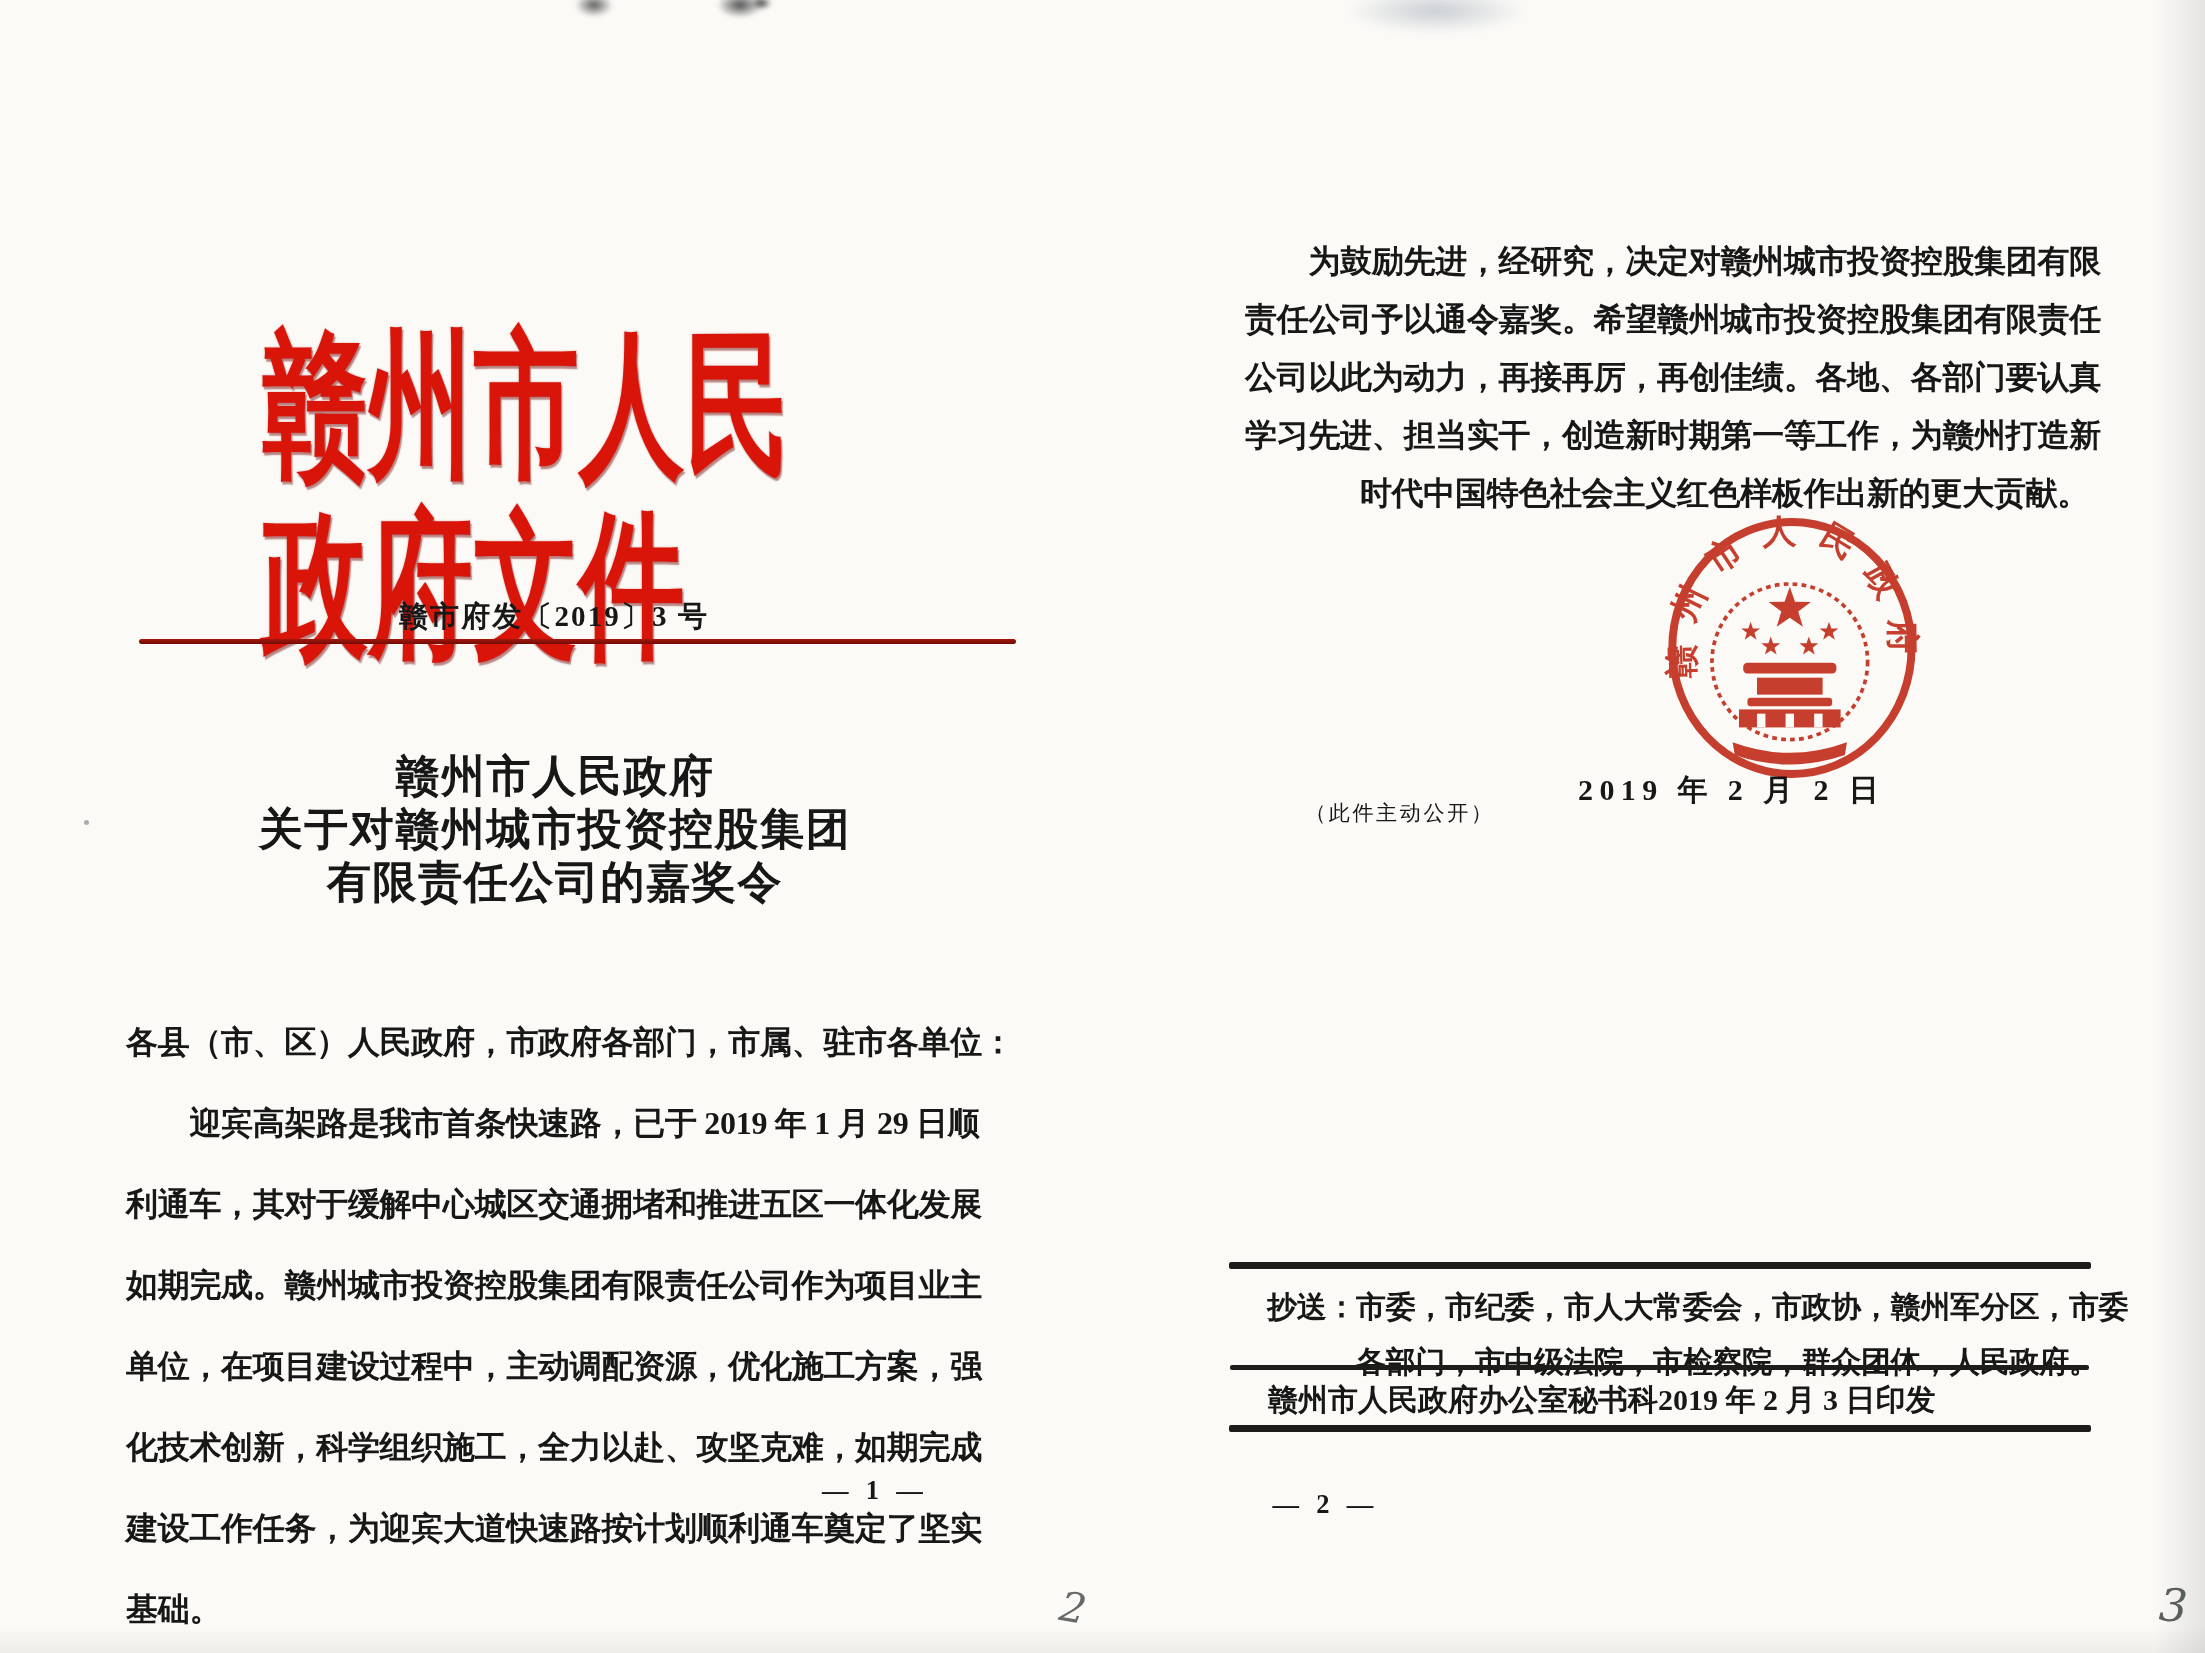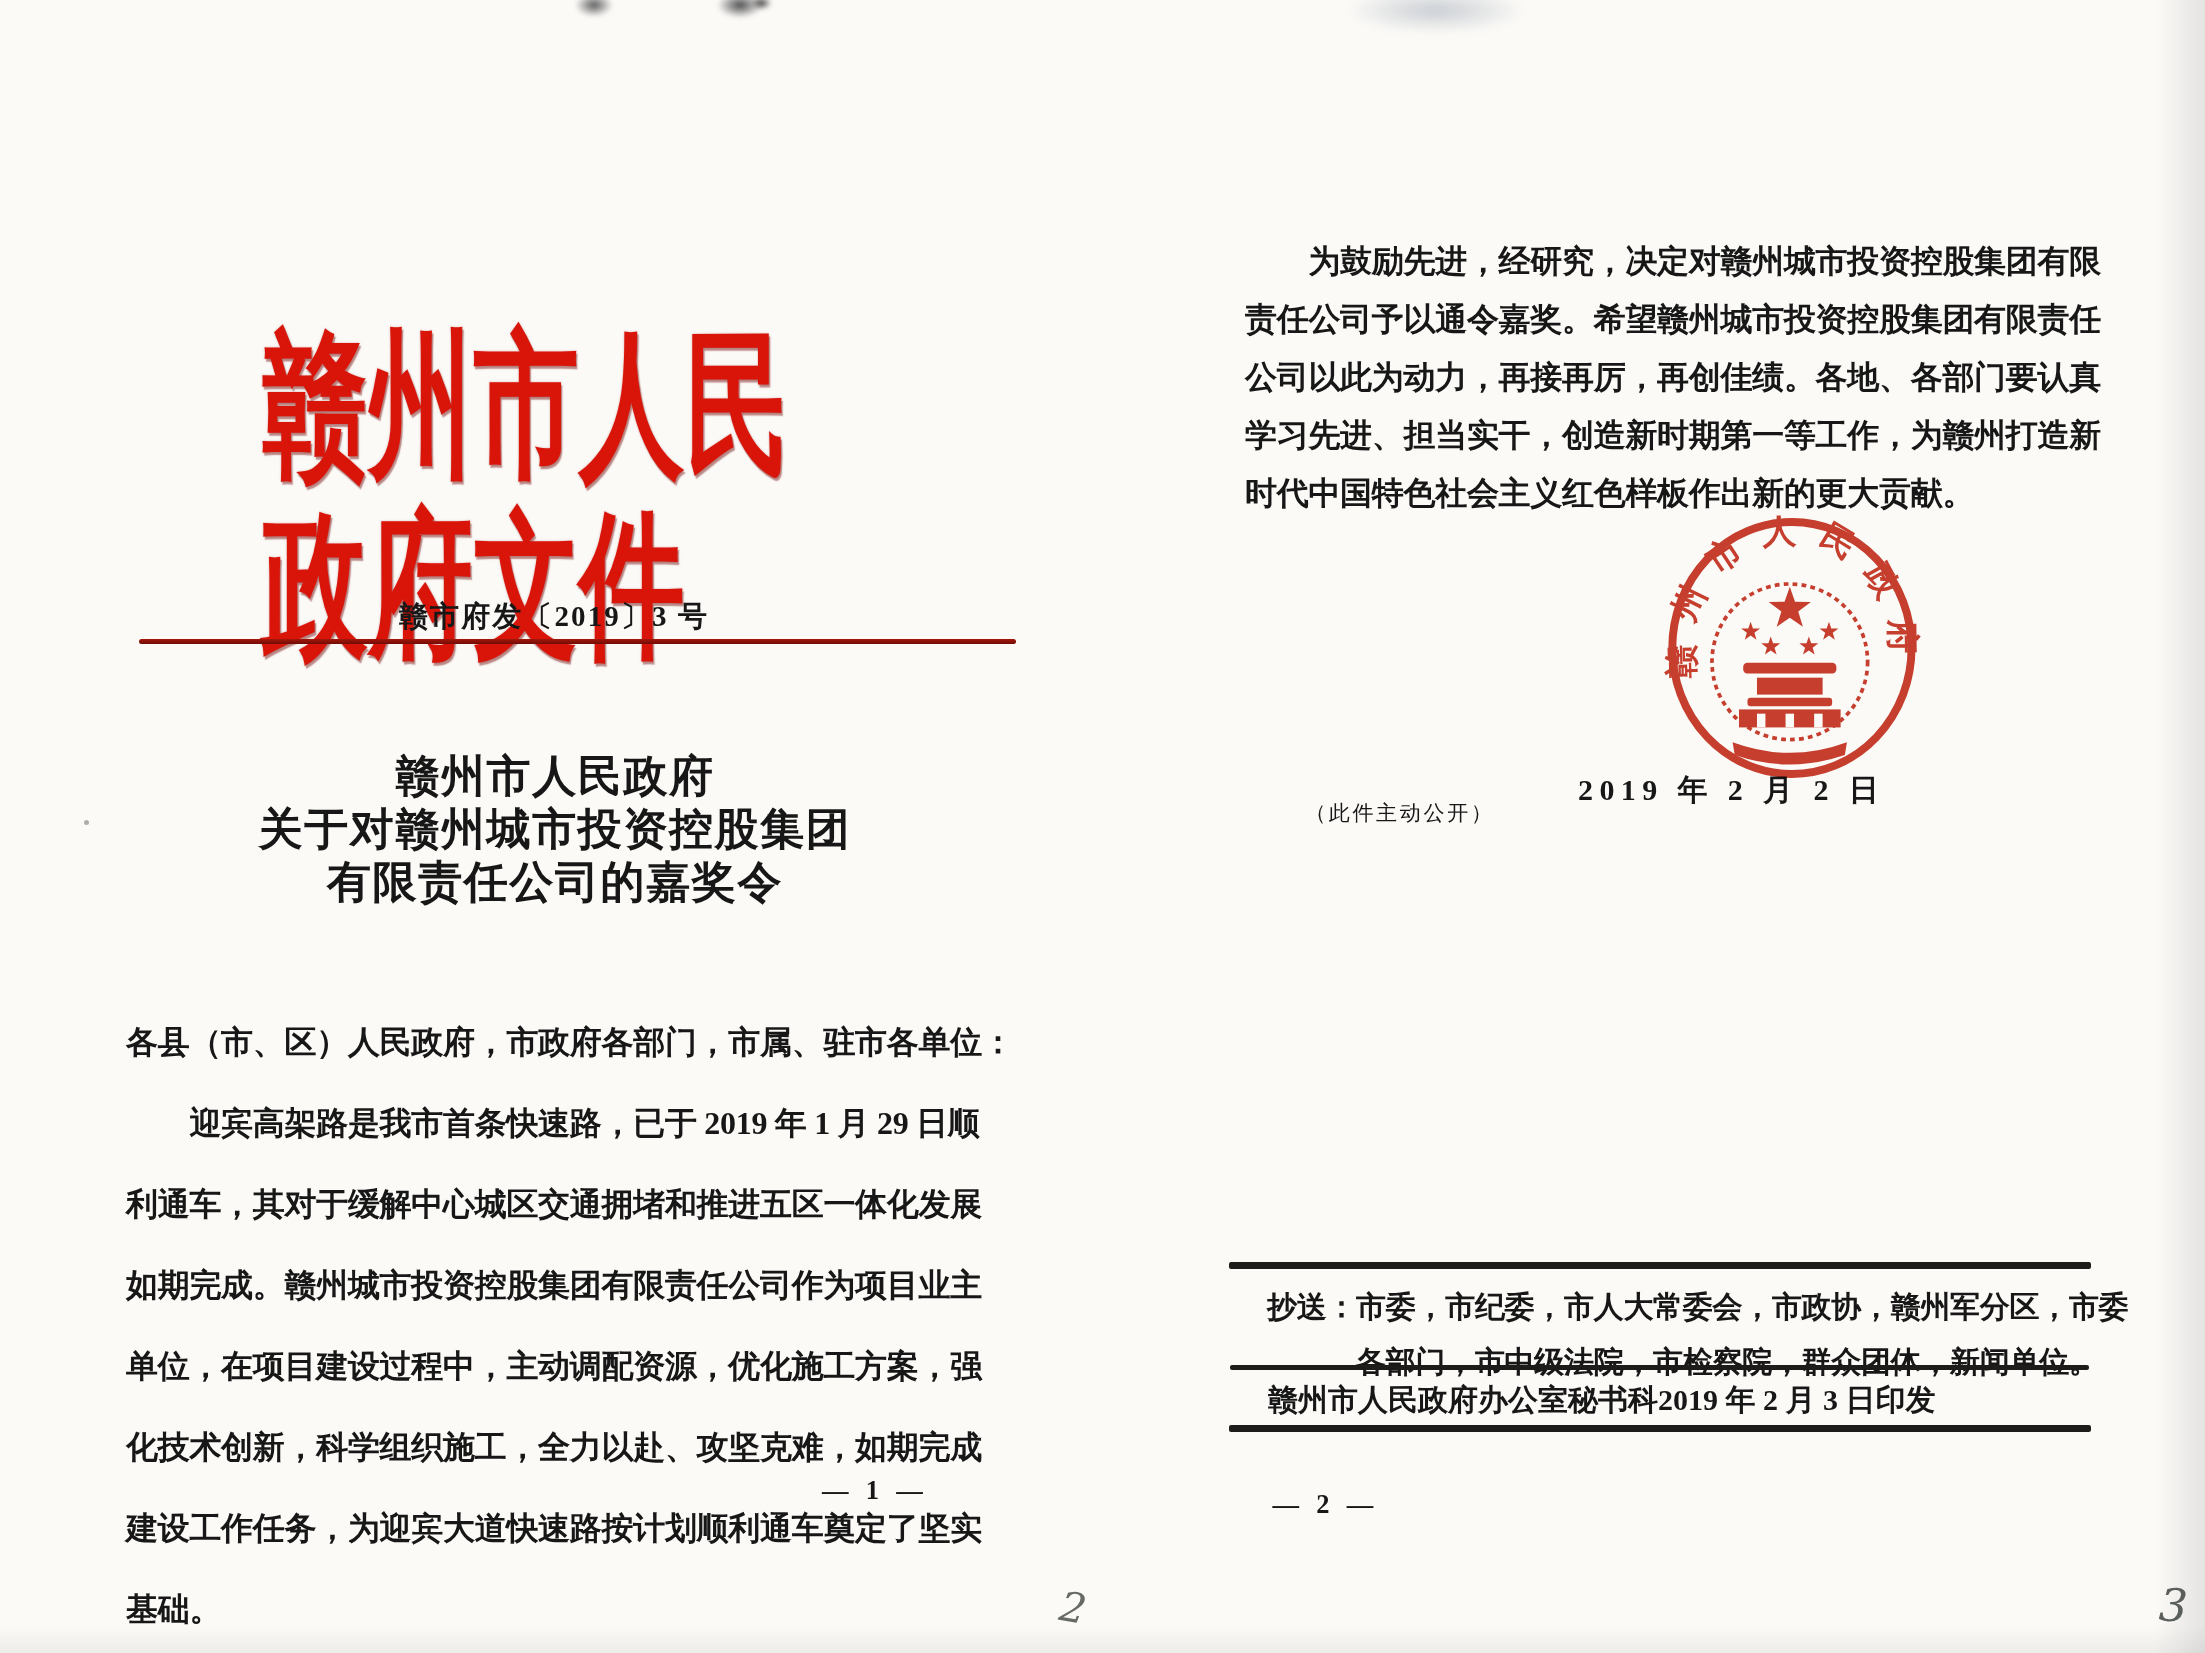--- a/index.html
+++ b/index.html
@@ -41,21 +41,21 @@
   .p1-body .tline{
     height:53px;line-height:53px;font-size:32px;font-weight:700;
     letter-spacing:-0.3px;white-space:nowrap;margin-top:28px;
   }
   .page-num{
     font-size:26.5px;font-weight:700;letter-spacing:5.3px;text-align:center;
   }
   .p1-num{left:782px;top:1475px;width:186px;}
 
   
-  .p2-body{left:1245px;top:232px;width:844px;}
+  .p2-body{left:1245px;top:232px;width:844px;text-align:right;}
   .p2-body .tline{
     height:58px;line-height:58px;font-size:32px;font-weight:700;
     letter-spacing:-0.3px;white-space:nowrap;
   }
   .seal{
     left:1653px;top:503px;width:281px;height:307px;
     opacity:.93;filter:blur(0.6px);mix-blend-mode:multiply;
   }
   .seal-arc-text{
     font-size:64px;font-weight:700;fill:#c5301e;letter-spacing:38px;
@@ -168,21 +168,21 @@
       <path d="M150,452 Q258,492 366,452 L362,476 Q258,512 154,476 Z"></path>
     </g>
   </svg>
 
   <div class="abs disclosure nowrap">（此件主动公开）</div>
 
   <div class="abs rule rule-top"></div>
 
   <div class="abs cc-block">
       <div class="tline">抄送：市委，市纪委，市人大常委会，市政协，赣州军分区，市委</div>
-      <div class="tline">　　　各部门，市中级法院，市检察院，群众团体，新闻单位。</div>
+      <div class="tline">　　　各部门，市中级法院，市检察院，群众团体，人民政府。</div>
     </div>
 
   <div class="abs rule rule-mid"></div>
 
   <div class="abs issuer-row">
     <span>赣州市人民政府办公室秘书科</span>
     <span>2019 年 2 月 3 日印发</span>
   </div>
 
   <div class="abs rule rule-bot"></div>

